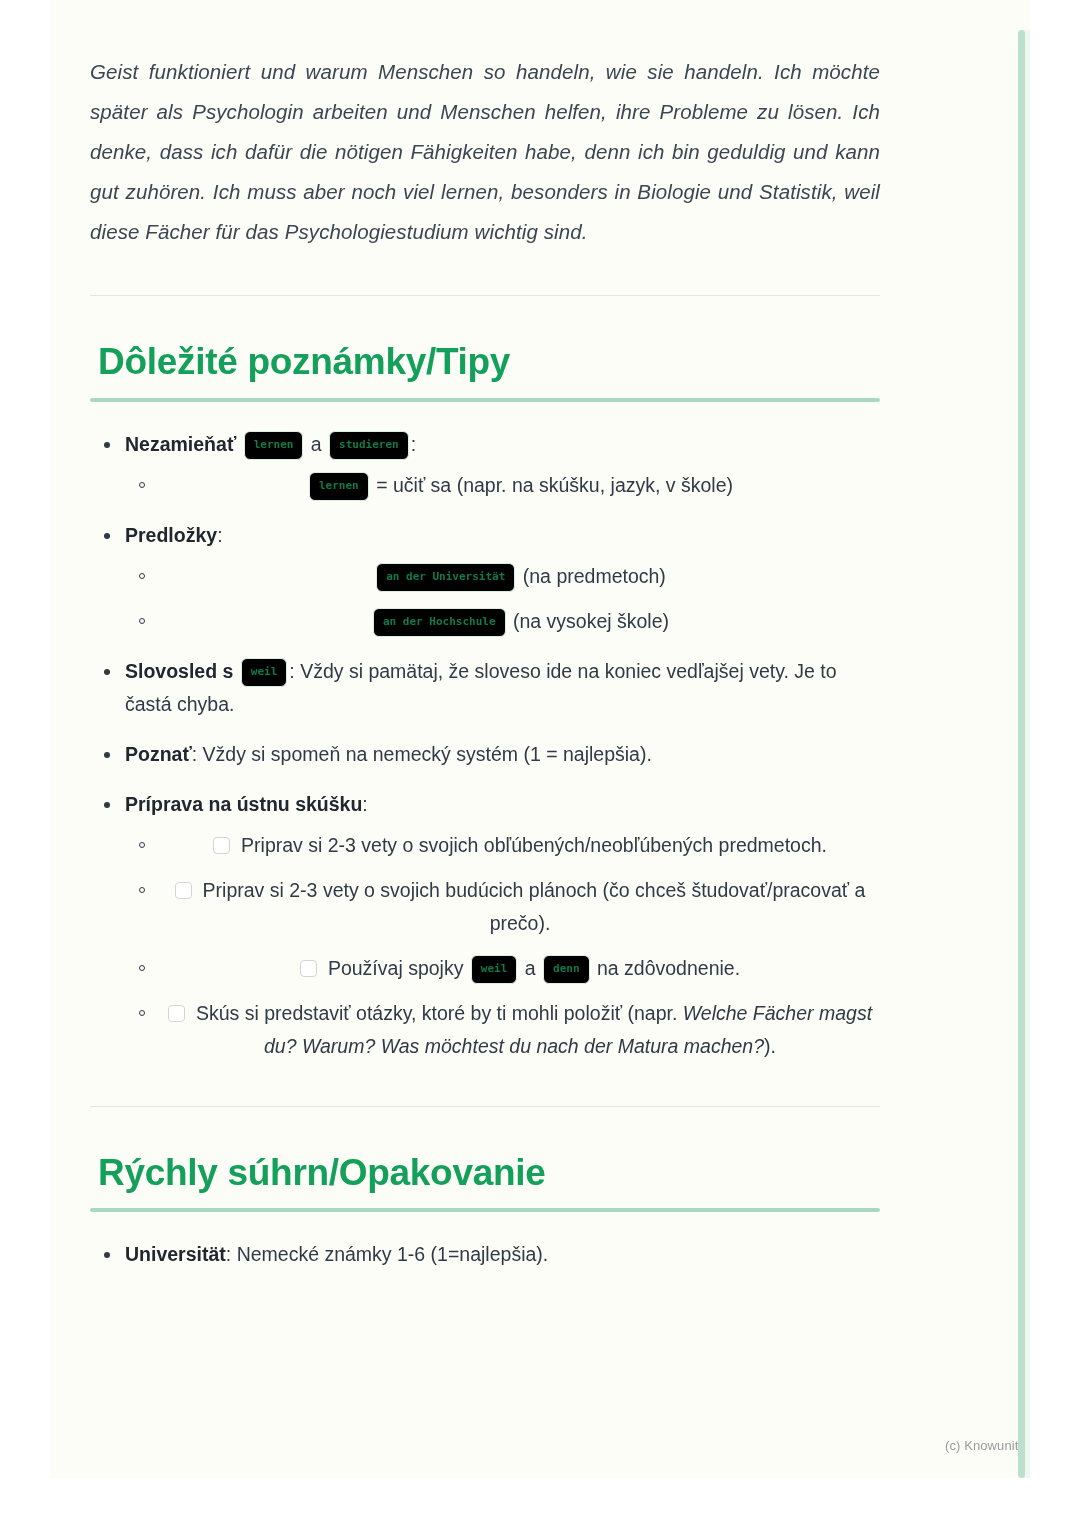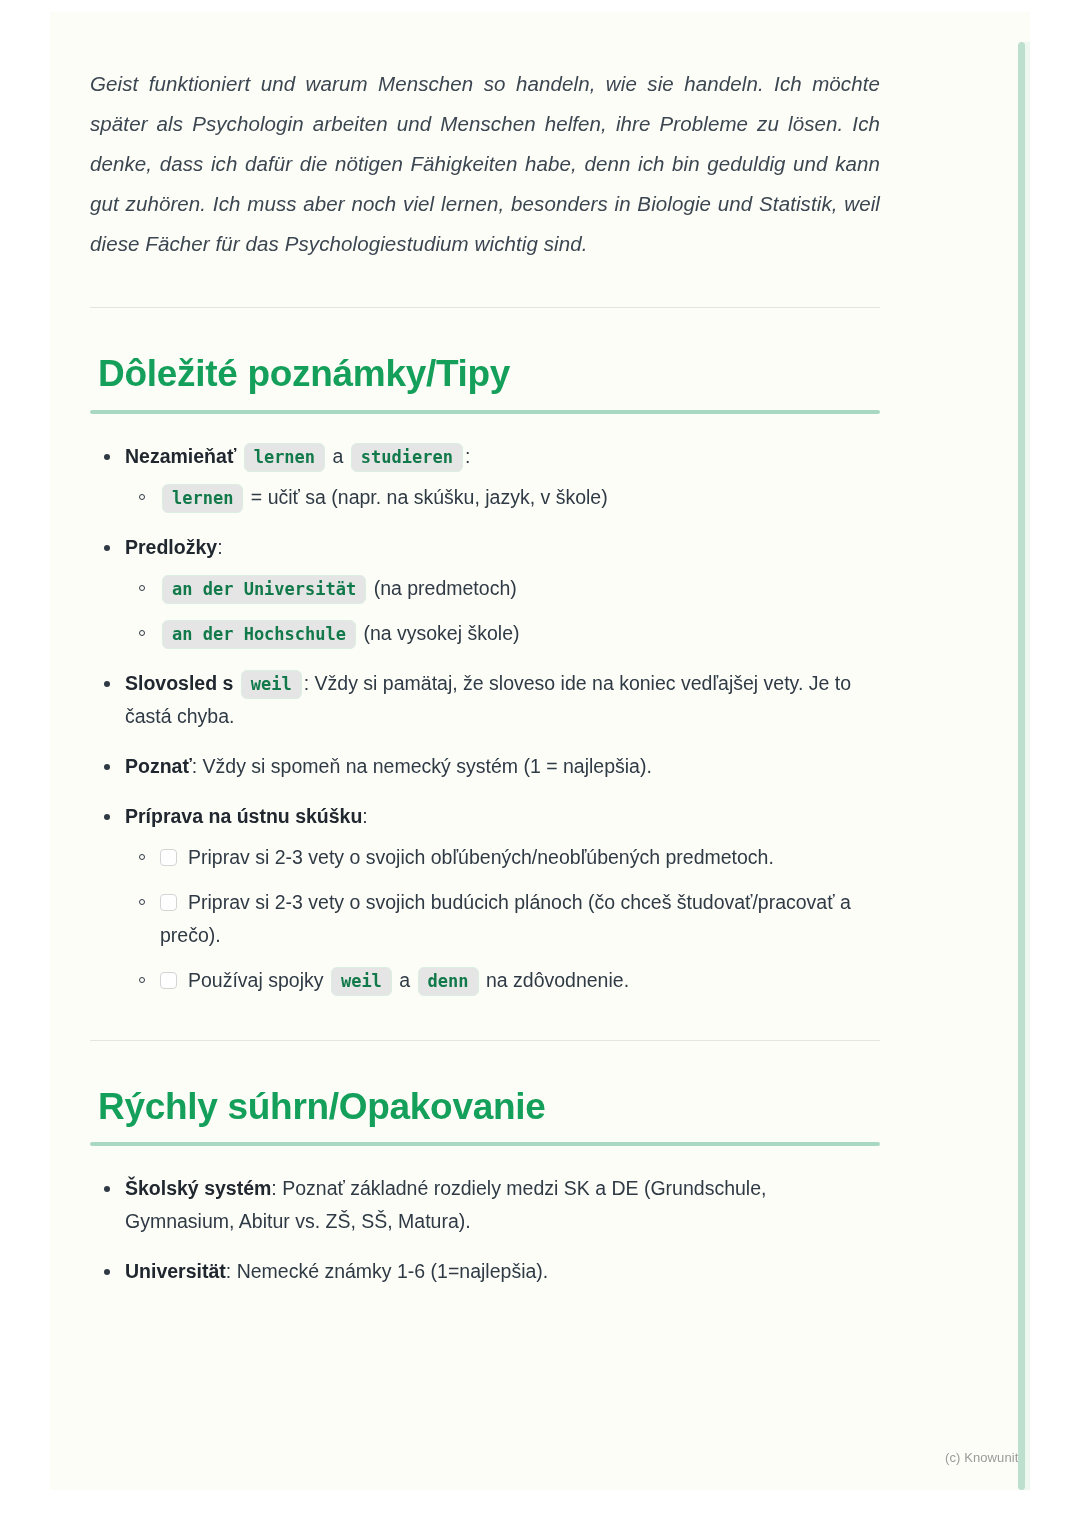--- a/index.html
+++ b/index.html
@@ -12,21 +12,21 @@
     height: 1528px;
     position: relative;
     font-family: "Liberation Sans", sans-serif;
     -webkit-font-smoothing: antialiased;
   }
 
   
   #page-card {
     position: absolute;
     left: 50px;
-    top: 12px;
+    top: 0px;
     width: 980px;
     height: 1478px;
     background: #fdfdf8;
     overflow: hidden;
   }
 
   #content {
     position: absolute;
     left: 40px;
     top: 0px;
@@ -117,20 +117,21 @@
     margin: 8px 0 0 0;
     padding: 0;
   }
   ul.lvl2 > li.item2 {
     position: relative;
     padding-left: 35px;
     font-size: 19.5px;
     line-height: 33px;
     color: #2f3a45;
     margin-bottom: 12px;
+    text-align: center;
   }
   ul.lvl2 > li.item2::before {
     content: "";
     position: absolute;
     left: 14px;
     top: 13px;
     width: 6px;
     height: 6px;
     border-radius: 50%;
     border: 1.4px solid #2f3a45;
@@ -138,24 +139,24 @@
     background: transparent;
   }
 
   .strong { font-weight: 700; color: #20272f; }
   .ital { font-style: italic; }
 
   
   code.chip {
     display: inline-block;
     font-family: "DejaVu Sans Mono", "Liberation Mono", monospace;
-    font-size: 17px;
+    font-size: 11px;
     font-weight: 700;
     color: #11794a;
-    background: #e5e5e5;
+    background: #000000;
     border: 1px solid #dbeee2;
     border-radius: 6px;
     padding: 3px 9px 4px 9px;
     line-height: 20px;
     vertical-align: middle;
     margin: 0 2px;
   }
 
   
   .cbox {
@@ -245,35 +246,36 @@
           <li class="item2">
             <span class="cbox"></span><span>Priprav si 2-3 vety o svojich budúcich plánoch (čo chceš študovať/pracovať a prečo).</span>
           </li>
           <li class="item2">
             <span class="cbox"></span><span>Používaj spojky</span>
             <code class="chip">weil</code>
             <span>a</span>
             <code class="chip">denn</code>
             <span>na zdôvodnenie.</span>
           </li>
+          <li class="item2">
+            <span class="cbox"></span><span>Skús si predstaviť otázky, ktoré by ti mohli položiť (napr.</span>
+            <span class="ital">Welche Fächer magst du? Warum? Was möchtest du nach der Matura machen?</span><span>).</span>
+          </li>
         </ul>
       </li>
 
     </ul>
 
     <hr class="rule">
 
     <h2 class="section-title">Rýchly súhrn/Opakovanie</h2>
     <div class="title-underline"></div>
 
     <ul class="lvl1">
       <li class="item1">
-        <span class="strong">Školský systém</span><span>: Poznať základné rozdiely medzi SK a DE (Grundschule, Gymnasium, Abitur vs. ZŠ, SŠ, Matura).</span>
-      </li>
-      <li class="item1">
         <span class="strong">Universität</span><span>: Nemecké známky 1-6 (1=najlepšia).</span>
       </li>
     </ul>
 
   </div>
 
   <div id="watermark">(c) Knowunity 2025</div>
 
   <div id="scroll-track"></div>
   <div id="scroll-thumb"></div>

